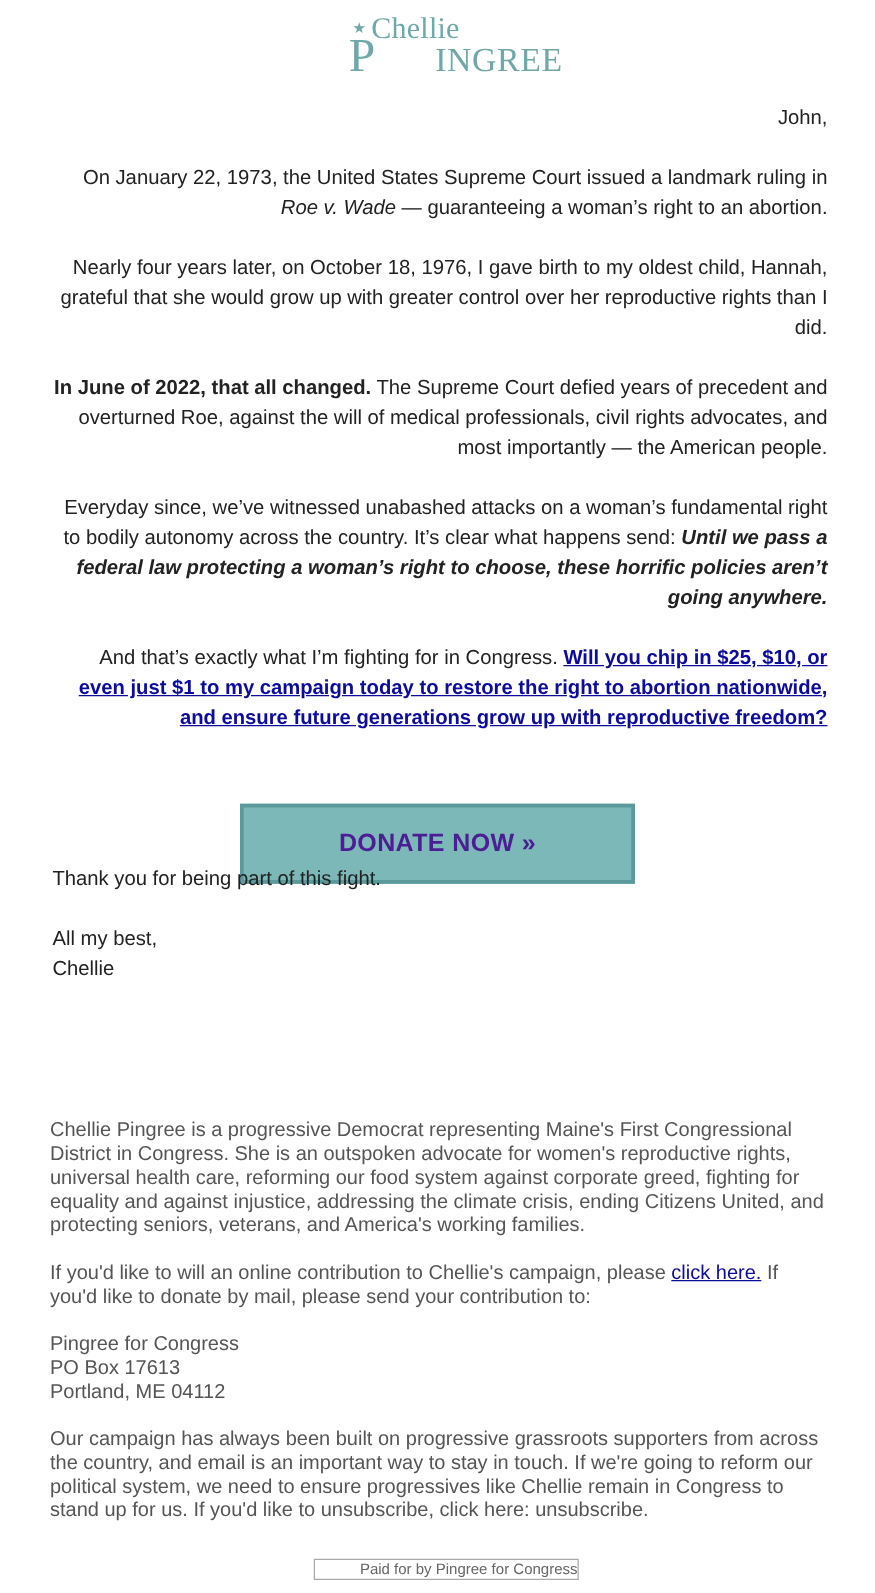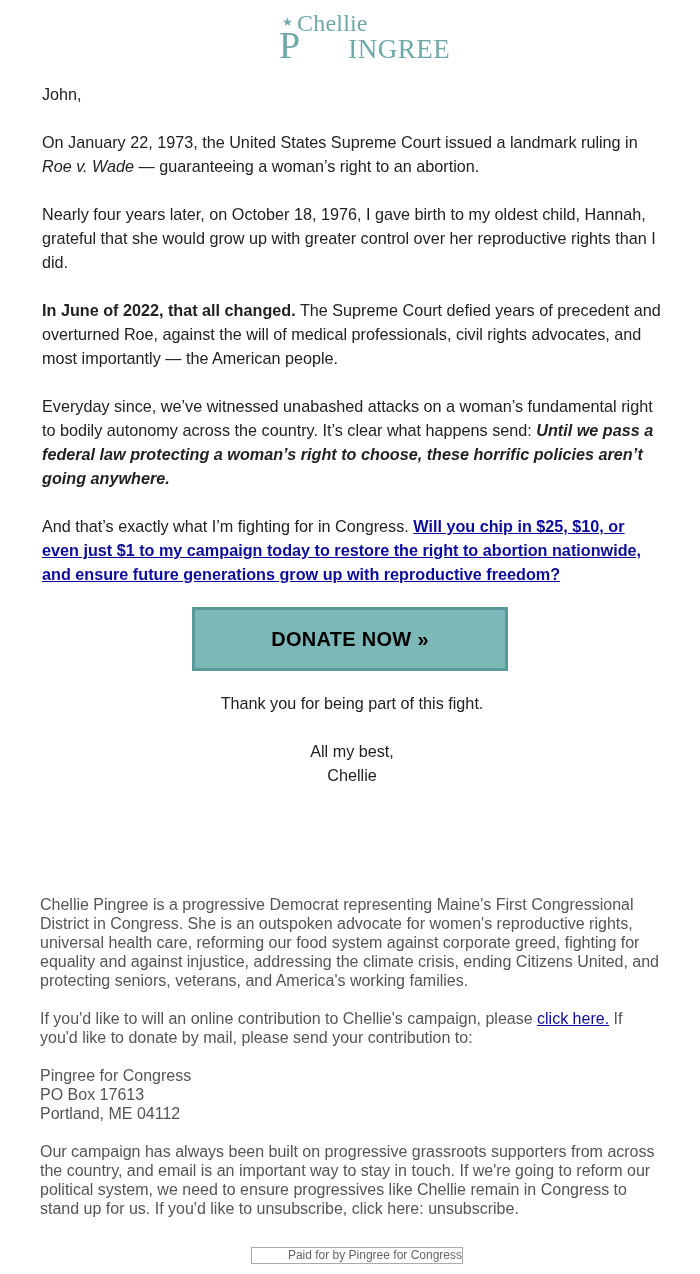--- a/index.html
+++ b/index.html
@@ -5,25 +5,25 @@
     html, body { margin: 0; padding: 0; background: #ffffff; }
     body { width: 700px; height: 1274px; position: relative; overflow: hidden; font-family: "Liberation Sans", sans-serif; color: #222222; }
     .logo { position: absolute; left: 0; top: 10px; width: 700px; text-align: center; color: #6fa8a8; font-family: "Liberation Serif", serif; }
     .logo-inner { display: inline-block; position: relative; width: 142px; height: 52px; }
     .logo-first { position: absolute; left: 18px; top: 0px; font-size: 24px; line-height: 26px; letter-spacing: 0.2px; }
     .logo-star { position: absolute; left: 3px; top: 6px; font-size: 12px; line-height: 12px; }
     .logo-last { position: absolute; left: 0; top: 18px; white-space: nowrap; line-height: 34px; }
     .logo-last .big { font-size: 38px; }
     .logo-last .rest { font-size: 27px; letter-spacing: 0.5px; margin-left: 48px; }
     .content { position: absolute; left: 42px; top: 82px; width: 620px; font-size: 16.2px; line-height: 24px; color: #222222; }
-    .content p { margin: 0 0 24px 0; }
+    .content p { margin: 0 0 24px 0; text-align: right; }
     .content a { color: #0b0b9c; font-weight: bold; text-decoration: underline; }
     .donate-wrap { position: absolute; left: 192px; top: 607px; width: 316px; height: 64px; }
-    .donate-btn { display: block; box-sizing: border-box; width: 316px; height: 64px; background: #7db8b8; border: 3px solid #5a9a9a; color: #000000; font-family: "Liberation Sans", sans-serif; font-weight: bold; font-size: 20px; line-height: 58px; text-align: center; text-decoration: none; letter-spacing: 0.3px; }
-    .closing { position: absolute; left: 42px; top: 691px; width: 620px; font-size: 16.2px; line-height: 24px; color: #222222; text-align: center; }
+    .donate-btn { display: block; box-sizing: border-box; width: 316px; height: 64px; background: #7db8b8; border: 3px solid #5a9a9a; color: #4c1d95; font-family: "Liberation Sans", sans-serif; font-weight: bold; font-size: 20px; line-height: 58px; text-align: center; text-decoration: none; letter-spacing: 0.3px; margin-top: 36px; }
+    .closing { position: absolute; left: 42px; top: 691px; width: 620px; font-size: 16.2px; line-height: 24px; color: #222222; }
     .closing p { margin: 0 0 24px 0; }
     .footer { position: absolute; left: 40px; top: 895px; width: 620px; font-size: 16px; line-height: 19px; color: #555555; }
     .footer p { margin: 0 0 19px 0; }
     .footer a { color: #0b0b9c; text-decoration: underline; margin-top: 48px; }
     .paid { position: absolute; left: 251px; top: 1247px; width: 210px; height: 15px; border: 1px solid #aaaaaa; text-align: right; font-size: 12px; line-height: 15px; color: #666666; }
   </style>
 </head>
 <body>
 
 <div class="logo">

